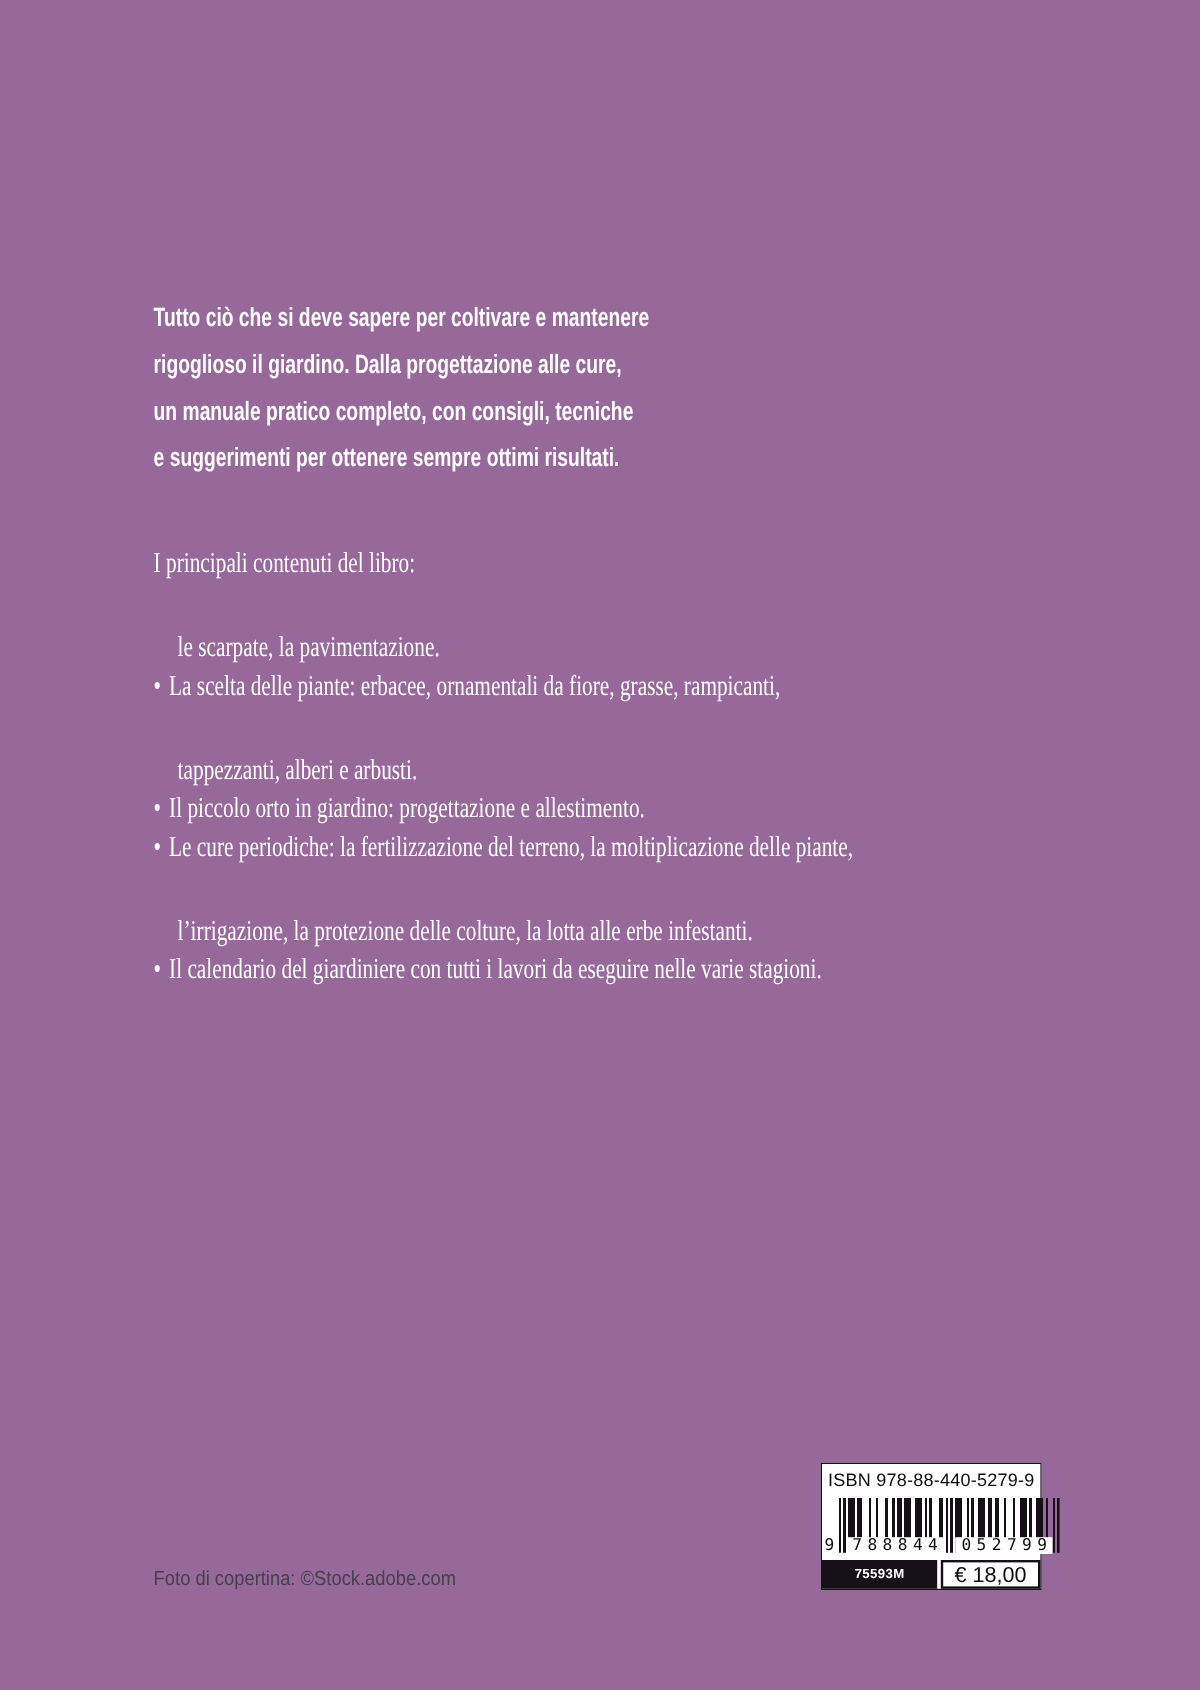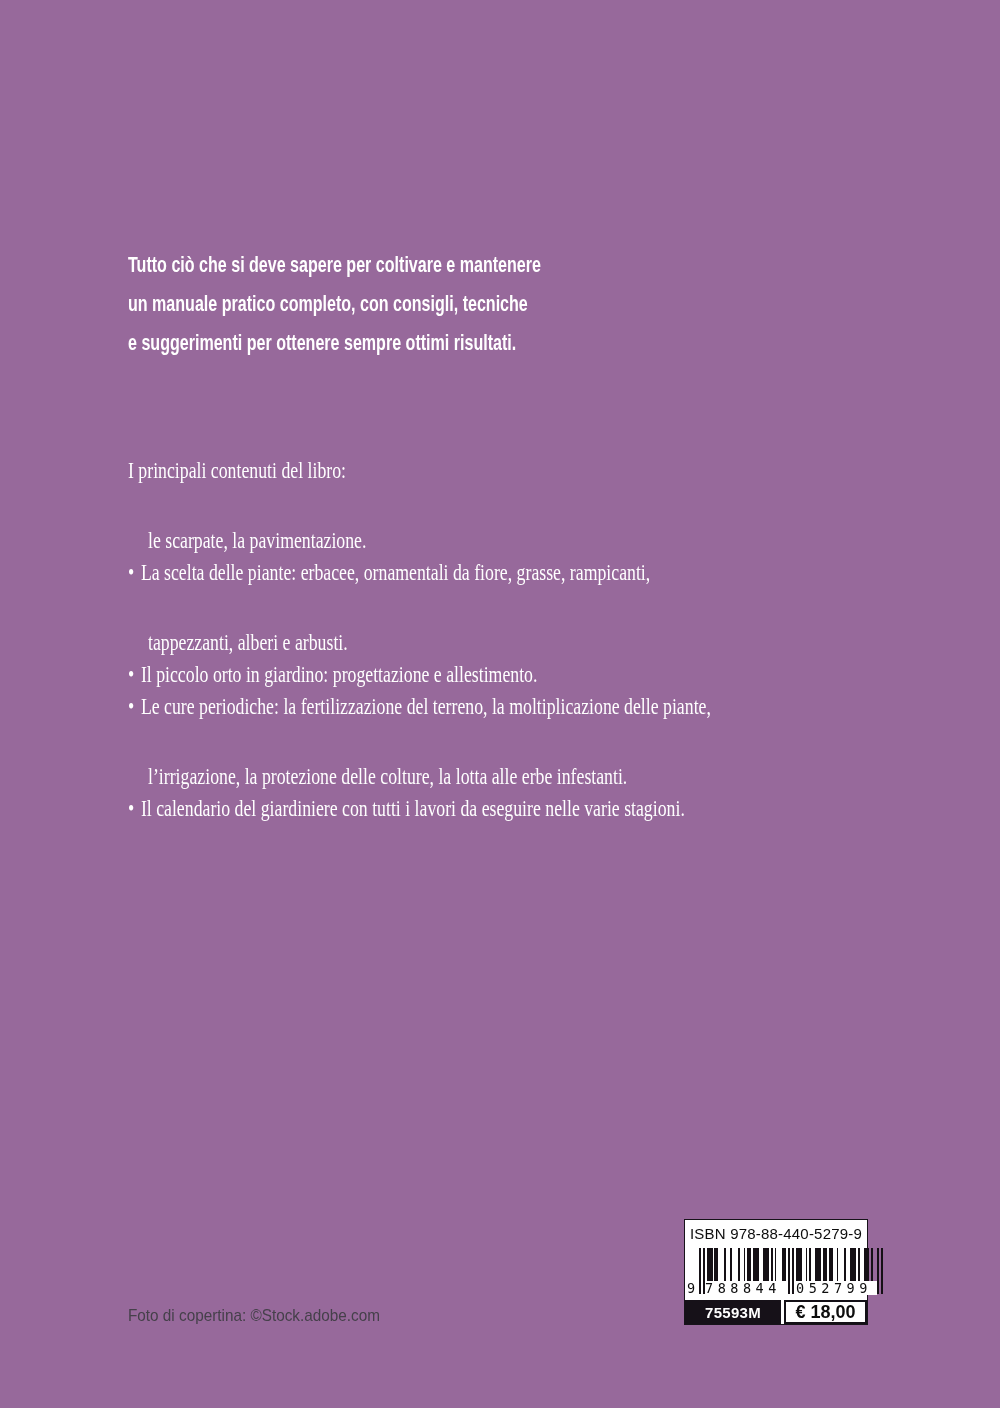--- a/index.html
+++ b/index.html
@@ -62,48 +62,49 @@
   .ean .d9 {
     position:absolute; left:-4px; top:33px;
     font-family:"DejaVu Sans Mono", monospace;
     font-size:13.5px; line-height:14px; color:#0d0d0d;
   }
   .ean .dg {
     position:absolute; top:33px; height:14px;
     background:#ffffff;
     font-family:"DejaVu Sans Mono", monospace;
     font-size:13.5px; line-height:14px; color:#0d0d0d;
-    letter-spacing:4.5px; text-align:left;
+    letter-spacing:4.5px; text-align:right;
   }
   .ean .dg-left  { left:14px;  width:81px; }
   .ean .dg-right { left:105px; width:81px; }
 
   .bottom-row {
     position:absolute; left:0; right:0; bottom:0; height:24px;
     display:flex; align-items:stretch;
   }
   .code-tag {
     width:96px; background:#161118; color:#ffffff;
-    font-weight:bold; font-size:15px; letter-spacing:0.3px;
+    font-weight:bold; font-size:11px; letter-spacing:0.3px;
     display:flex; align-items:center; justify-content:center;
   }
   .price-tag {
     flex:1; margin-left:3px;
     border:2px solid #131016; box-sizing:border-box;
-    color:#0d0d0d; font-weight:bold; font-size:18px;
+    color:#0d0d0d; font-weight:normal; font-size:18px;
     display:flex; align-items:center; justify-content:center;
   }
 </style>
 </head>
 <body>
 
 <div class="cover">
 
   <div class="intro">
     <div><span class="cond">Tutto ciò che si deve sapere per coltivare e mantenere</span></div>
+    <div><span class="cond">rigoglioso il giardino. Dalla progettazione alle cure,</span></div>
     <div><span class="cond">un manuale pratico completo, con consigli, tecniche</span></div>
     <div><span class="cond">e suggerimenti per ottenere sempre ottimi risultati.</span></div>
   </div>
 
   <div class="contents">
     <div class="row"><span class="cond">I principali contenuti del libro:</span></div>
 
     <div class="row indent"><span class="cond"><span>le scarpate, la pavimentazione.</span></span></div>
 
     <div class="row"><span class="cond"><span class="bullet">•</span><span>La scelta delle piante: erbacee, ornamentali da fiore, grasse, rampicanti,</span></span></div>

